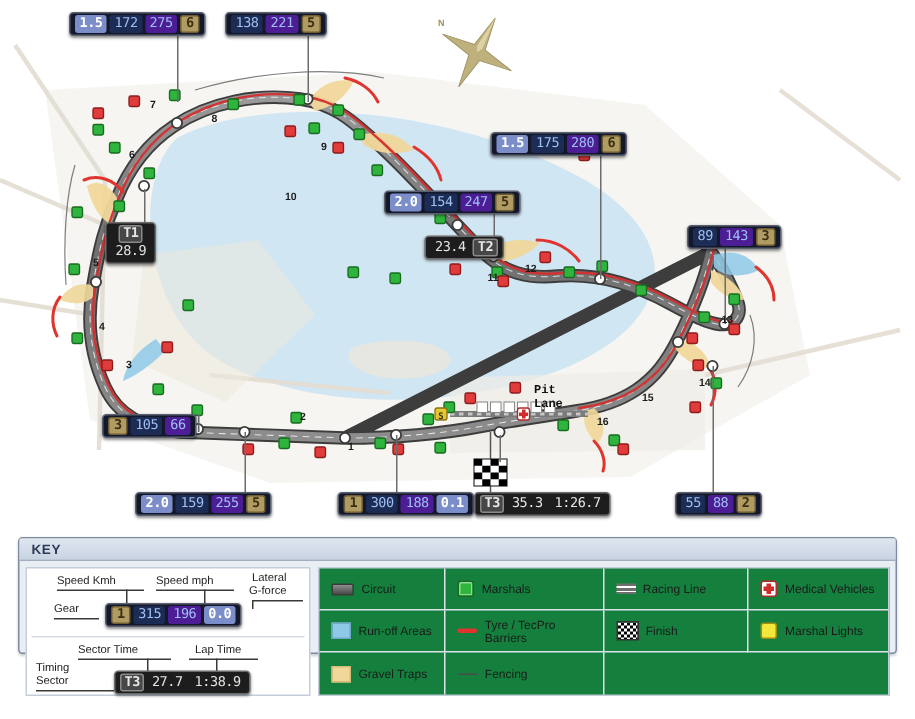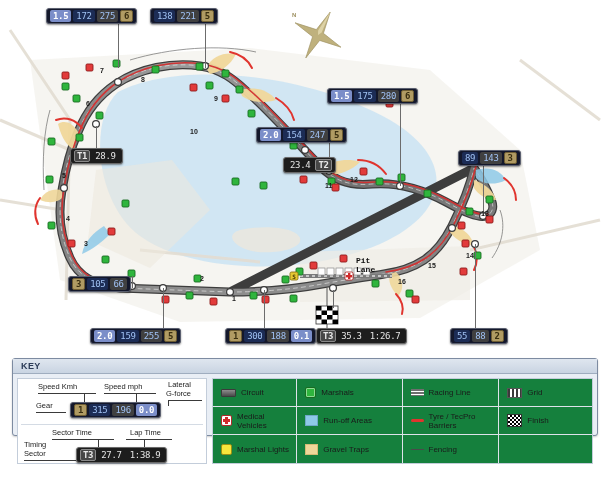--- a/index.html
+++ b/index.html
@@ -32,21 +32,21 @@
     line-height:10px;
     letter-spacing:-0.3px;
     white-space:nowrap;
     z-index:30;
   }
   .datalabel .cell{
     padding:1px 3px;margin:0 1px;border-radius:2px;color:#cfe0ff;
   }
   .cell.gforce{background:#7b8ec9;color:#ffffff;font-weight:bold;}
   .cell.kmh{background:#1c2c55;color:#9fc0f2;text-align:center;}
-  .cell.mph{background:#404040;color:#9fc0f2;}
+  .cell.mph{background:#4c1d95;color:#9fc0f2;}
   .cell.gear{background:#b09b63;color:#3a2f10;font-weight:bold;
              border:1px solid #6e5d32;border-radius:2px;padding:0px 3px;}
 
   .timelabel{
     position:absolute;display:flex;align-items:center;
     background:#1d1d1d;border:1px solid #6a6a6a;border-radius:3px;
     padding:1px 2px;box-shadow:0 1px 2px rgba(0,0,0,.45);
     font-family:"DejaVu Sans Mono", monospace;font-size:9px;line-height:10px;
     letter-spacing:-0.3px;white-space:nowrap;z-index:30;
   }
@@ -487,21 +487,21 @@
     <span class="cell mph">188</span>
     <span class="cell gforce">0.1</span>
   </div>
 
   <div class="datalabel" style="left:450px;top:328px;">
     <span class="cell kmh">55</span>
     <span class="cell mph">88</span>
     <span class="cell gear">2</span>
   </div>
 
-  <div class="timelabel" style="left:70px;top:148px;">
+  <div class="timelabel" style="left:70px;top:148px;flex-direction:column;">
     <span class="sector">T1</span>
     <span class="tval">28.9</span>
   </div>
 
   <div class="timelabel" style="left:283px;top:157px;">
     <span class="tval">23.4</span>
     <span class="sector">T2</span>
   </div>
 
   <div class="timelabel" style="left:316px;top:328px;">
@@ -570,24 +570,20 @@
       <div class="kr-cell">
         <span class="sw sw-marshals"></span>
         <span class="kr-label">Marshals</span>
       </div>
       <div class="kr-cell">
         <span class="sw sw-racingline"></span>
         <span class="kr-label">Racing Line</span>
       </div>
 
       <div class="kr-cell">
-        <span class="sw sw-grid"></span>
-        <span class="kr-label">Grid</span>
-      </div>
-      <div class="kr-cell">
         <span class="sw sw-medical"></span>
         <span class="kr-label">Medical Vehicles</span>
       </div>
       <div class="kr-cell">
         <span class="sw sw-runoff"></span>
         <span class="kr-label">Run-off Areas</span>
       </div>
       <div class="kr-cell">
         <span class="sw sw-tyre"></span>
         <span class="kr-label">

